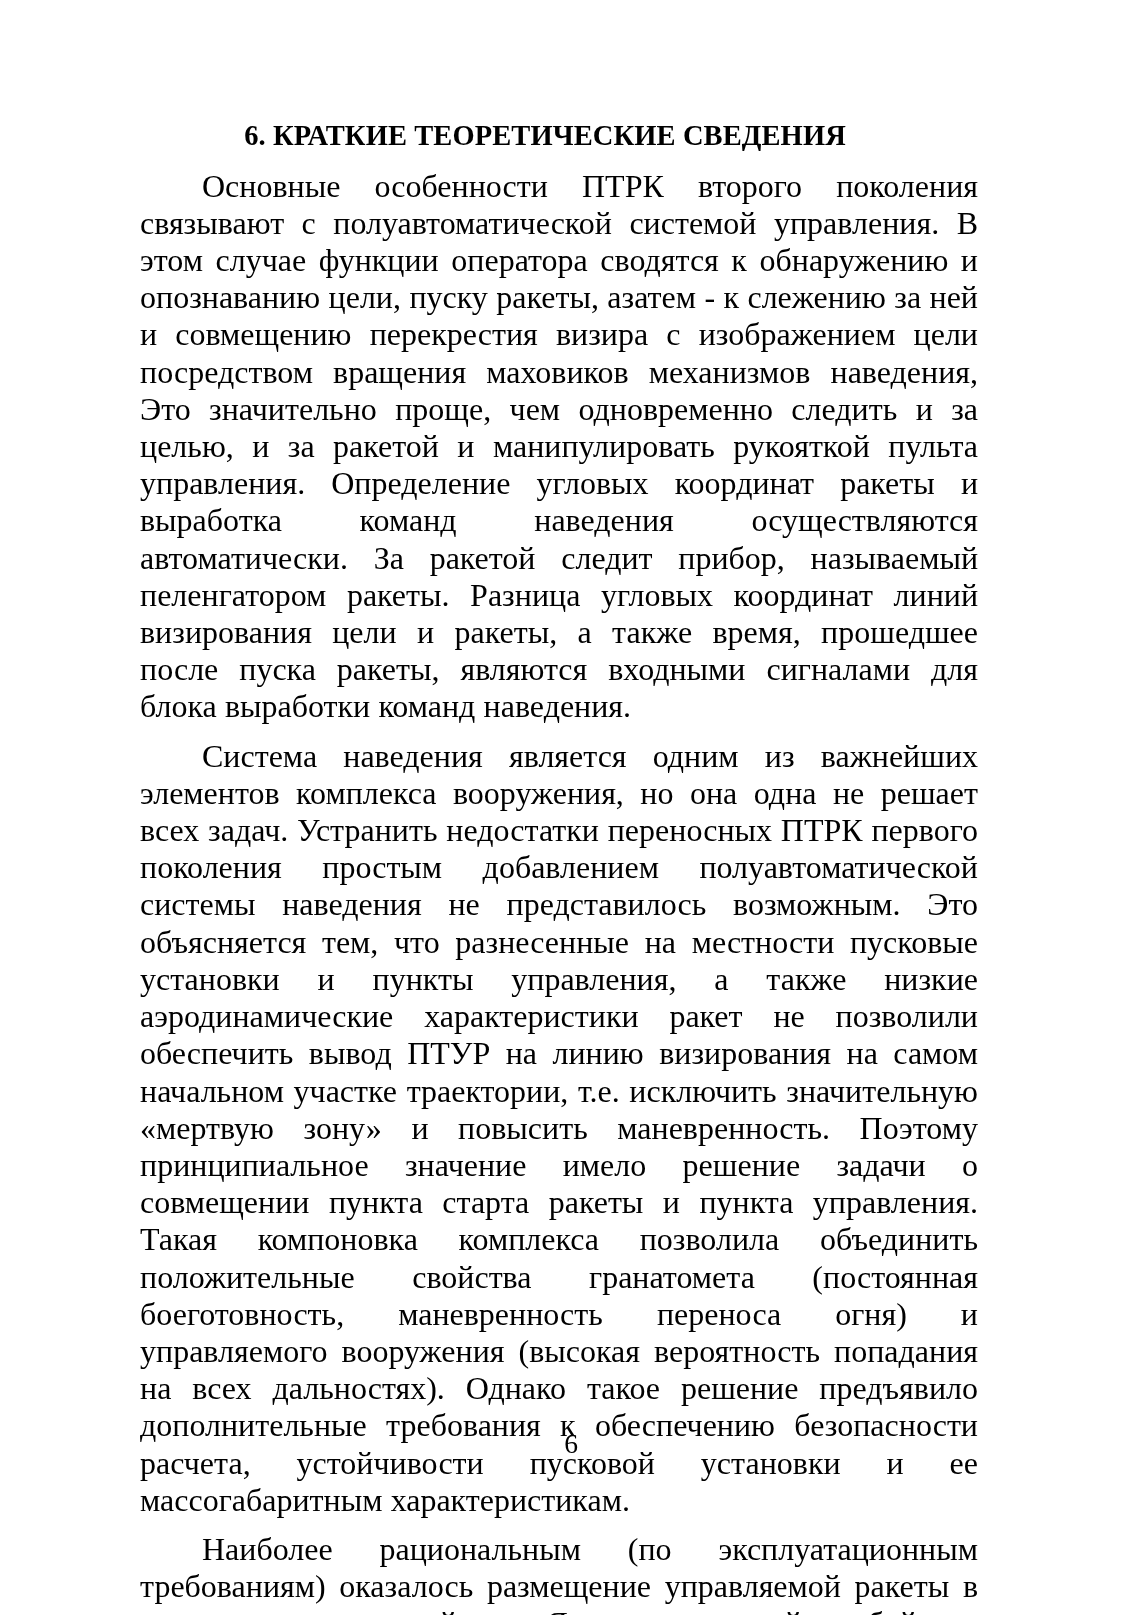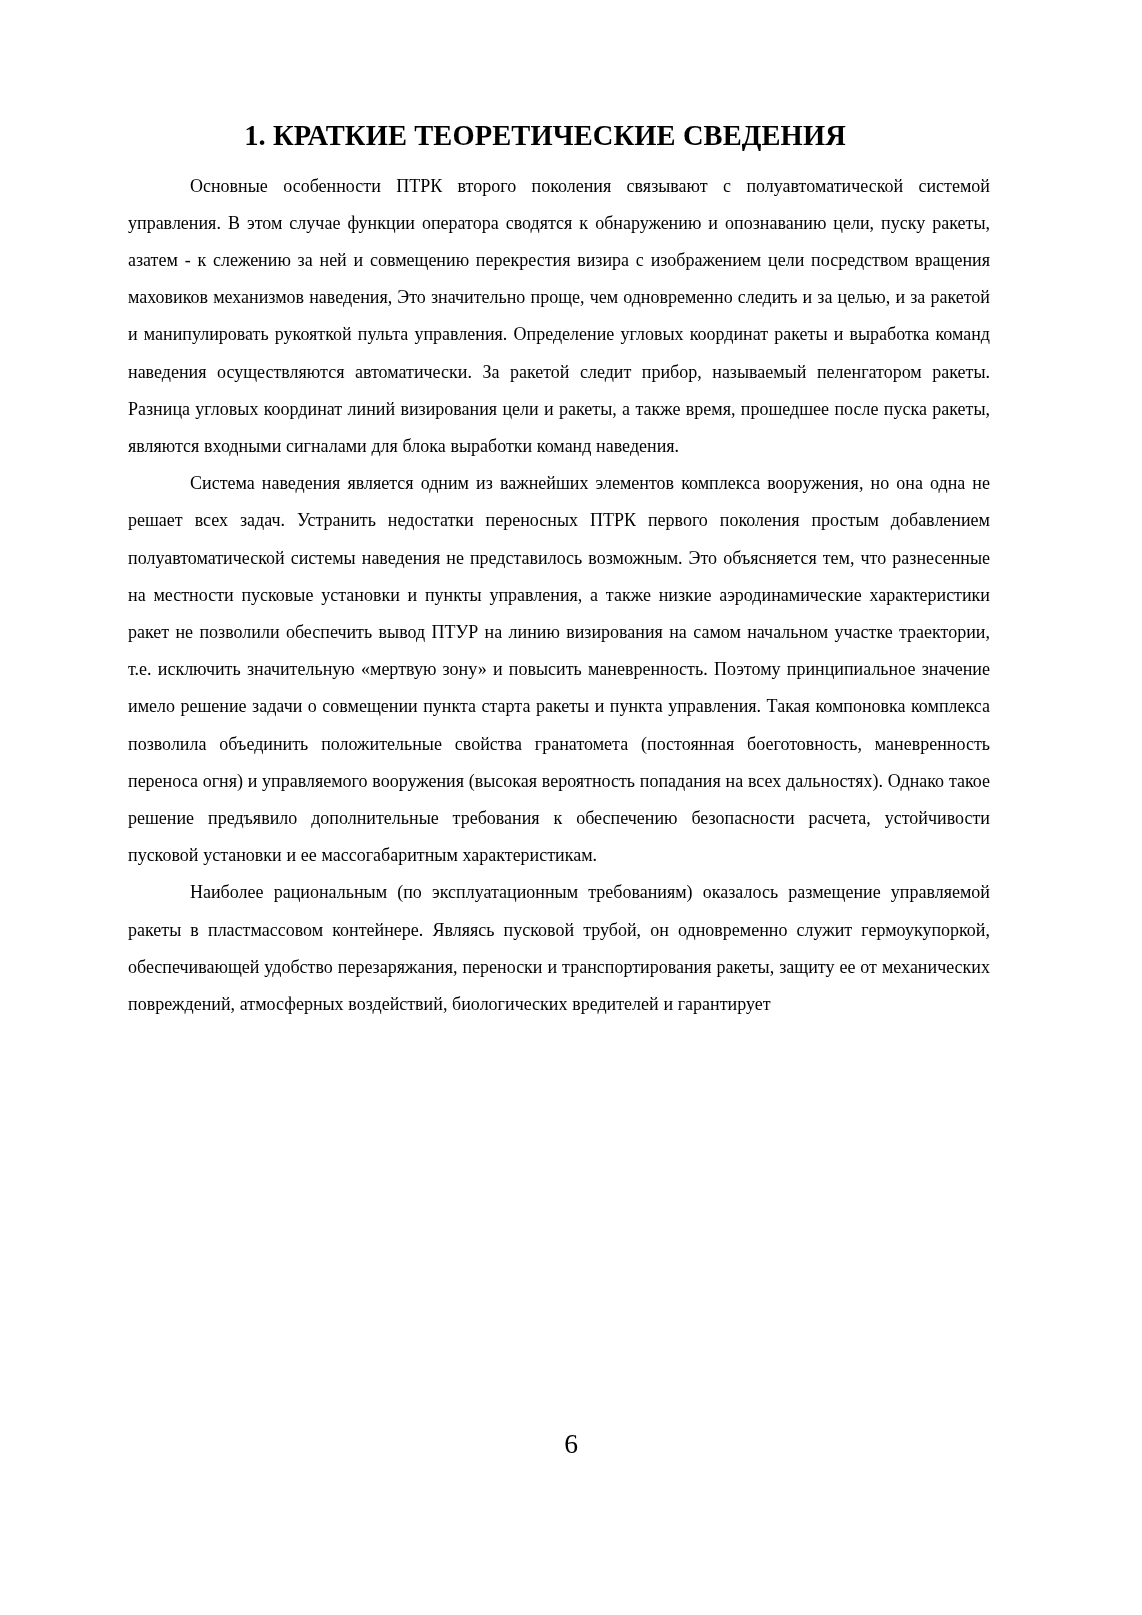--- a/index.html
+++ b/index.html
@@ -31,26 +31,26 @@
     font-size: 28.5px;
     font-weight: bold;
     text-align: center;
     letter-spacing: 0.1px;
     line-height: 1.25;
     margin: 0 0 14px 0;
     padding-right: 28px;
     white-space: nowrap;
   }
   .doc-paragraph {
-    font-size: 18px;
+    font-size: 32px;
     line-height: 37.2px;
     text-align: justify;
     text-justify: inter-word;
     text-indent: 62px;
-    margin: 0;
+    margin: 12px;
     hyphens: none;
     -webkit-hyphens: none;
     word-spacing: 0.2px;
   }
   .doc-paragraph + .doc-paragraph {
     margin-top: 0;
   }
   .page-number {
     position: absolute;
     left: 0;
@@ -61,21 +61,21 @@
     line-height: 1;
   }
 </style>
 </head>
 <body>
 
 <div class="page">
 
   <div class="content">
 
-    <h1 class="doc-heading">1. КРАТКИЕ ТЕОРЕТИЧЕСКИЕ СВЕДЕНИЯ</h1>
+    <h1 class="doc-heading">6. КРАТКИЕ ТЕОРЕТИЧЕСКИЕ СВЕДЕНИЯ</h1>
 
     <p class="doc-paragraph">Основные особенности ПТРК второго поколения связывают с полуавтоматической системой управления. В этом случае функции оператора сводятся к обнаружению и опознаванию цели, пуску ракеты, азатем - к слежению за ней и совмещению перекрестия визира с изображением цели посредством вращения маховиков механизмов наведения, Это значительно проще, чем одновременно следить и за целью, и за ракетой и манипулировать рукояткой пульта управления. Определение угловых координат ракеты и выработка команд наведения осуществляются автоматически. За ракетой следит прибор, называемый пеленгатором ракеты. Разница угловых координат линий визирования цели и ракеты, а также время, прошедшее после пуска ракеты, являются входными сигналами для блока выработки команд наведения.</p>
 
     <p class="doc-paragraph">Система наведения является одним из важнейших элементов комплекса вооружения, но она одна не решает всех задач. Устранить недостатки переносных ПТРК первого поколения простым добавлением полуавтоматической системы наведения не представилось возможным. Это объясняется тем, что разнесенные на местности пусковые установки и пункты управления, а также низкие аэродинамические характеристики ракет не позволили обеспечить вывод ПТУР на линию визирования на самом начальном участке траектории, т.е. исключить значительную «мертвую зону» и повысить маневренность. Поэтому принципиальное значение имело решение задачи о совмещении пункта старта ракеты и пункта управления. Такая компоновка комплекса позволила объединить положительные свойства гранатомета (постоянная боеготовность, маневренность переноса огня) и управляемого вооружения (высокая вероятность попадания на всех дальностях). Однако такое решение предъявило дополнительные требования к обеспечению безопасности расчета, устойчивости пусковой установки и ее массогабаритным характеристикам.</p>
 
     <p class="doc-paragraph">Наиболее рациональным (по эксплуатационным требованиям) оказалось размещение управляемой ракеты в пластмассовом контейнере. Являясь пусковой трубой, он одновременно служит гермоукупоркой, обеспечивающей удобство перезаряжания, переноски и транспортирования ракеты, защиту ее от механических повреждений, атмосферных воздействий, биологических вредителей и гарантирует</p>
 
   </div>
 
   <div class="page-number">6</div>

